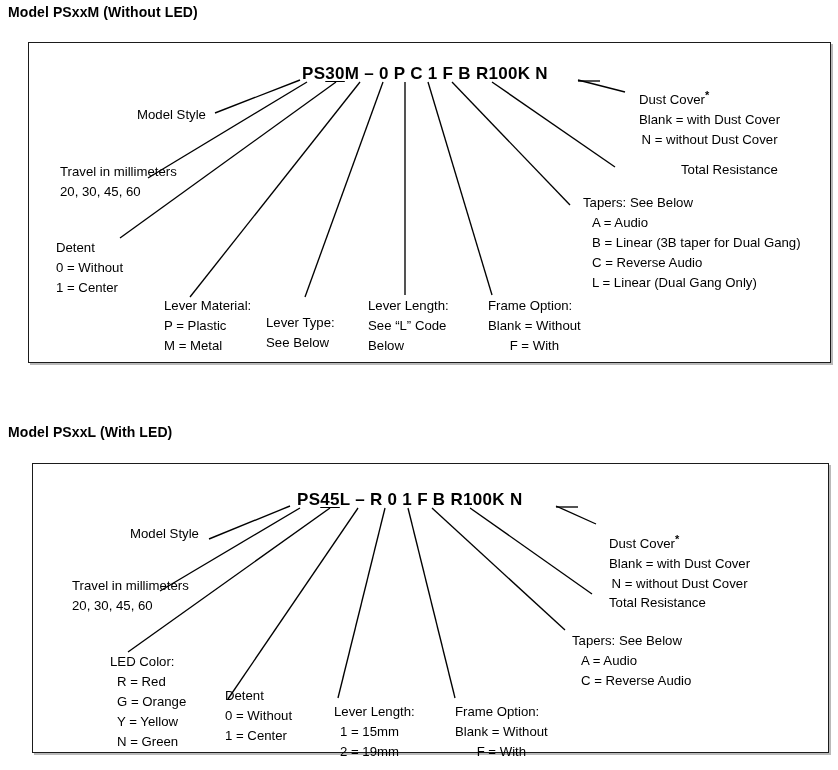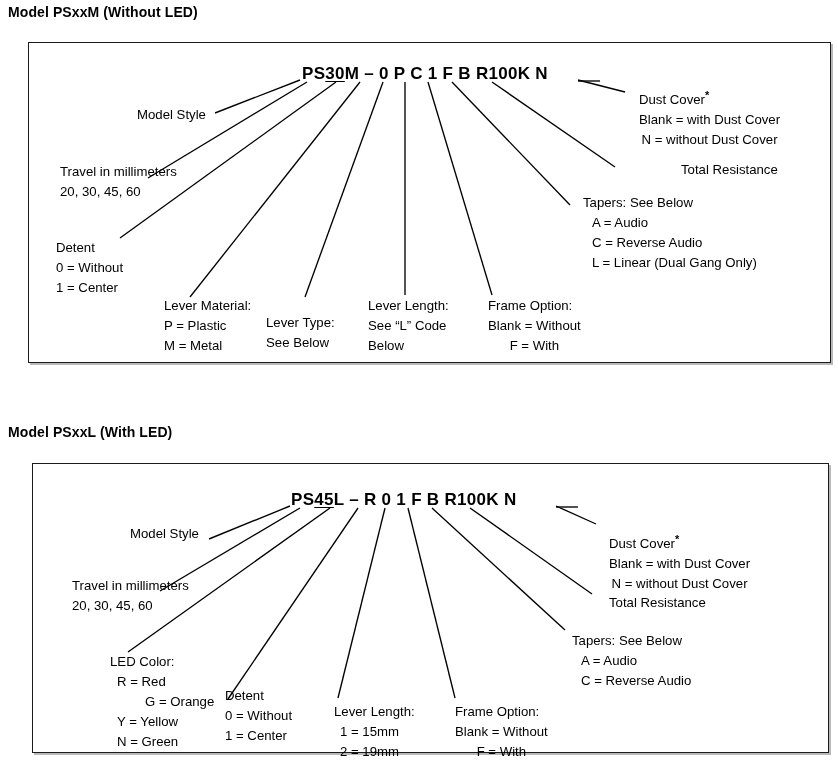--- a/index.html
+++ b/index.html
@@ -35,21 +35,21 @@
   .leaders line{stroke:#000;stroke-width:1.35px;}
 
   .partnum{
     position:absolute;
     font-size:17px;
     font-weight:bold;
     white-space:nowrap;
     letter-spacing:.3px;
   }
   #partnum-1{left:302px;top:64px;}
-  #partnum-2{left:291px;top:490px;}
+  #partnum-2{left:297px;top:490px;}
   .pn-underline{text-decoration:underline;text-underline-offset:2px;margin-top:32px;}
 
   .callout{
     position:absolute;
     font-size:13.2px;
     line-height:20px;
     white-space:nowrap;
   }
   .callout .ln{display:block;}
   .ralign{text-align:center;}
@@ -132,20 +132,21 @@
 
 <div class="callout" style="left:488px;top:296px;">
   <span class="ln">Frame Option:</span>
   <span class="ln">Blank = Without</span>
   <span class="ln ralign">F = With</span>
 </div>
 
 <div class="callout" style="left:583px;top:193px;">
   <span class="ln">Tapers: See Below</span>
   <span class="ln" style="padding-left:9px;">A = Audio</span>
+  <span class="ln" style="padding-left:9px;">B = Linear (3B taper for Dual Gang)</span>
   <span class="ln" style="padding-left:9px;">C = Reverse Audio</span>
   <span class="ln" style="padding-left:9px;">L = Linear (Dual Gang Only)</span>
 </div>
 
 <div class="callout" style="left:639px;top:85px;">
   <span class="ln"><span>Dust Cover</span><span class="sup">*</span></span>
   <span class="ln">Blank = with Dust Cover</span>
   <span class="ln ralign">N = without Dust Cover</span>
 </div>
 
@@ -158,21 +159,21 @@
 </div>
 
 <div class="callout" style="left:72px;top:576px;">
   <span class="ln">Travel in millimeters</span>
   <span class="ln">20, 30, 45, 60</span>
 </div>
 
 <div class="callout" style="left:110px;top:652px;">
   <span class="ln">LED Color:</span>
   <span class="ln" style="padding-left:7px;">R = Red</span>
-  <span class="ln" style="padding-left:7px;margin-left:28px;">G = Orange</span>
+  <span class="ln" style="padding-left:7px;">G = Orange</span>
   <span class="ln" style="padding-left:7px;">Y = Yellow</span>
   <span class="ln" style="padding-left:7px;">N = Green</span>
 </div>
 
 <div class="callout" style="left:225px;top:686px;">
   <span class="ln">Detent</span>
   <span class="ln">0 = Without</span>
   <span class="ln">1 = Center</span>
 </div>
 

